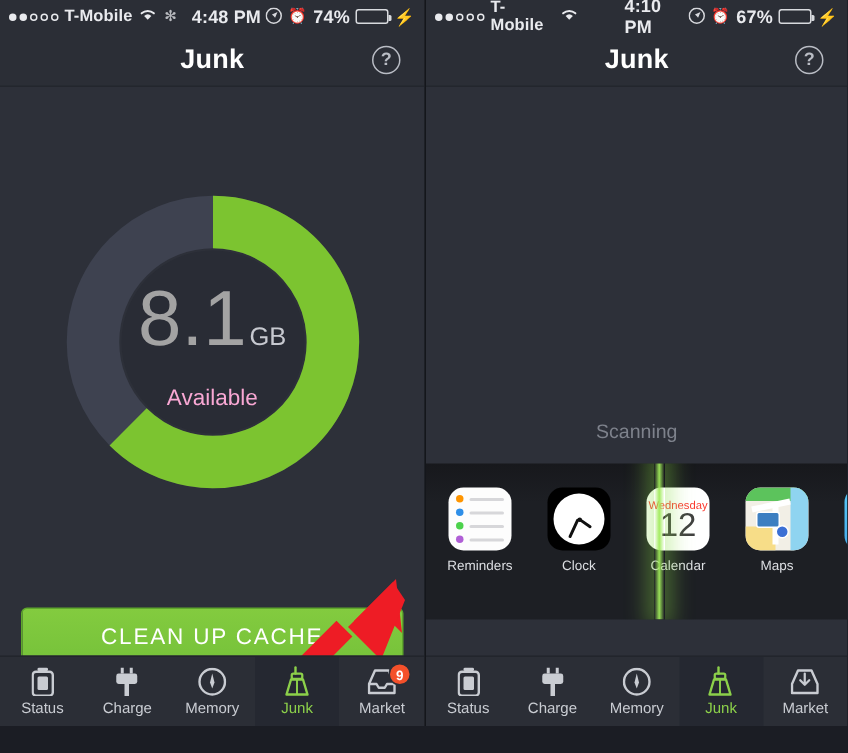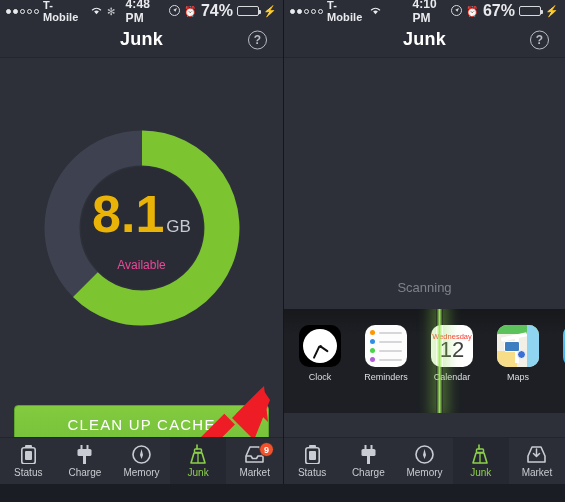--- a/index.html
+++ b/index.html
@@ -33,21 +33,21 @@
   .carrier-dots { display: flex; gap: 2px; align-items: center; margin-right: 4px; }
   .dot { width: 5px; height: 5px; border-radius: 50%; border: 1px solid #e9eaee; }
   .dot.filled { background: #e9eaee; }
   .carrier { font-size: 11px; font-weight: bold; margin-right: 5px; }
   .wifi-icon { margin-right: 5px; display:inline-block; }
   .bt-icon { margin-right: 6px; opacity:.75; font-size:10px; }
   .sb-time { font-size: 12px; font-weight: bold; margin-left: 4px; }
   .sb-right { margin-left: auto; display: flex; align-items: center; gap: 4px; }
   .loc-icon { font-size: 9px; opacity: .9; }
   .alarm-icon { font-size: 10px; }
-  .batt-pct { font-size: 16px; font-weight: bold; }
+  .batt-pct { font-size: 12px; font-weight: bold; }
   .battery {
     width: 22px; height: 10px;
     border: 1px solid #d8dade; border-radius: 2px;
     position: relative; padding: 1px;
   }
   .battery:after {
     content:""; position:absolute; right:-3px; top:3px;
     width:2px; height:4px; background:#d8dade; border-radius:0 1px 1px 0;
   }
   .battery .fill { height:100%; background:#5fd94b; border-radius:1px; }
@@ -75,26 +75,26 @@
   .content { position: relative; height: 397px; }
 
   .donut-wrap { position: absolute; left: 50%; transform: translateX(-50%); }
   .donut-wrap.l { top: 72px; }
   .donut-wrap.r { top: 70px; }
   .donut-label {
     position:absolute; left:0; right:0;
     display:flex; flex-direction:column; align-items:center; justify-content:center;
     top:0; bottom:0; pointer-events:none;
   }
-  .big-num { color:#eab308; font-weight: 700; line-height: 1; }
+  .big-num { color:#a3a3a3; font-weight: 400; line-height: 1; }
   .big-num.l { font-size: 52px; }
   .big-num.r { font-size: 56px; }
   .unit { font-size: 17px; color:#c7c9d0; font-weight: 400; margin-left:2px;text-align:center; }
   .unit.pct { font-size: 16px; }
-  .sub { color:#ec4899; font-size: 12px; margin-top: 18px; }
+  .sub { color:#f9a8d4; font-size: 15px; margin-top: 18px; }
   .scanning { position:absolute; left:0; right:0; text-align:center; color:#7e828c;
               font-size: 13px; top: 222px; }
 
   
   .cta {
     position:absolute; left:14px; right:14px; bottom: 12px;
     height: 38px; border-radius: 4px;
     background: linear-gradient(#83cb3f,#76c23a);
     border: 1px solid #5fa62c;
     color:#fff; font-size: 15px; letter-spacing: 1.2px;
@@ -328,30 +328,20 @@
       <span class="nav-title">Junk</span>
       <span class="help-btn">?</span>
     </div>
 
     <div class="content">
 
 
       <div class="scanning">Scanning</div>
 
       <div class="dock">
-        <div class="dock-item">
-          <div class="dock-icon ic-clock">
-            <span class="clockface">
-              <span class="hand h"></span>
-                <span class="hand m"></span>
-                <span class="ctr"></span>
-            </span>
-          </div>
-          <span class="dock-name">Clock</span>
-        </div>
         <div class="dock-item">
           <div class="dock-icon ic-rem">
             <span class="rem-row">
                 <span class="rem-dot" style="background:#ff9500"></span>
                 <span class="rem-line"></span>
               </span>
             <span class="rem-row">
                 <span class="rem-dot" style="background:#2f8fe8"></span>
                 <span class="rem-line"></span>
               </span>
@@ -360,20 +350,30 @@
                 <span class="rem-line"></span>
               </span>
             <span class="rem-row">
                 <span class="rem-dot" style="background:#b05fd6"></span>
                 <span class="rem-line"></span>
               </span>
           </div>
           <span class="dock-name">Reminders</span>
         </div>
         <div class="dock-item">
+          <div class="dock-icon ic-clock">
+            <span class="clockface">
+              <span class="hand h"></span>
+                <span class="hand m"></span>
+                <span class="ctr"></span>
+            </span>
+          </div>
+          <span class="dock-name">Clock</span>
+        </div>
+        <div class="dock-item">
           <div class="dock-icon ic-cal">
             <span class="cal-dow">Wednesday</span>
             <span class="cal-day">12</span>
           </div>
           <span class="dock-name">Calendar</span>
         </div>
         <div class="dock-item">
           <div class="dock-icon ic-maps">
             <span class="mp-green"></span>
               <span class="mp-yellow"></span>

